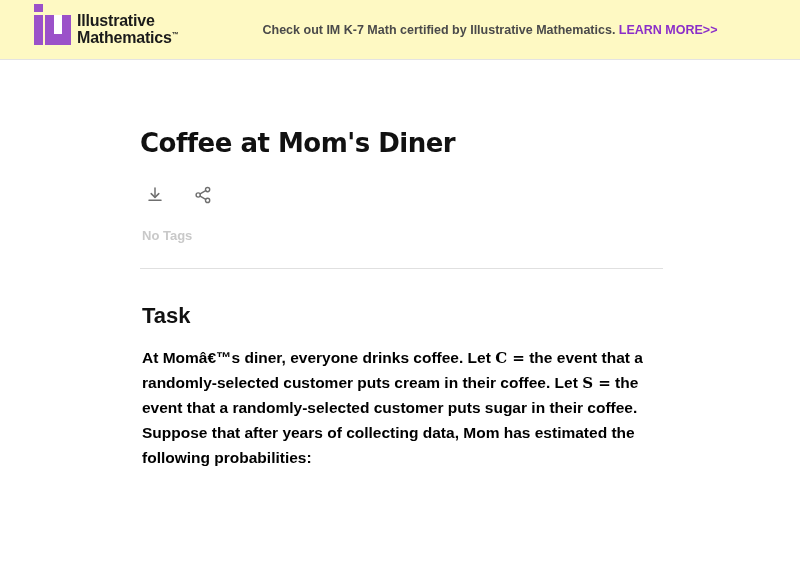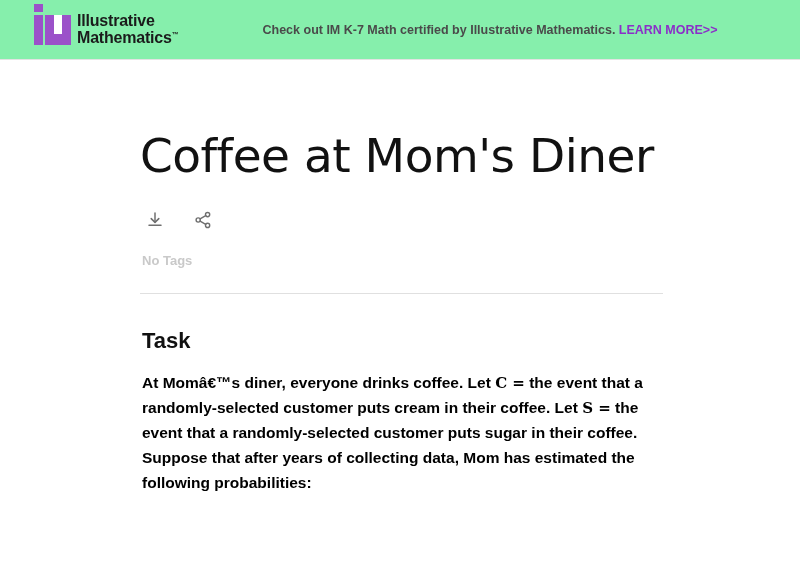--- a/index.html
+++ b/index.html
@@ -16,21 +16,21 @@
     -webkit-font-smoothing: antialiased;
   }
 
   
   .topbar {
     height: 60px;
     display: flex;
     align-items: center;
     border-bottom: 1px solid #e3e3e3;
     box-sizing: border-box;
-    background: #86efac;
+    background: #fef9c3;
   }
   .logo-wrap {
     width: 210px;
     padding-left: 34px;
     box-sizing: border-box;
     display: flex;
     align-items: center;
     gap: 6px;
   }
   .logo-mark {
@@ -97,22 +97,22 @@
 
   
   .content {
     padding: 0 140px;
     box-sizing: border-box;
   }
   .title {
     margin: 0;
     padding-top: 68px;
     font-family: "DejaVu Sans", sans-serif;
-    font-weight: normal;
-    font-size: 47px;
+    font-weight: bold;
+    font-size: 26px;
     letter-spacing: -0.5px;
     color: #111111;
   }
   .action-row {
     display: flex;
     align-items: center;
     gap: 26px;
     margin-top: 26px;
     padding-left: 4px;
   }

